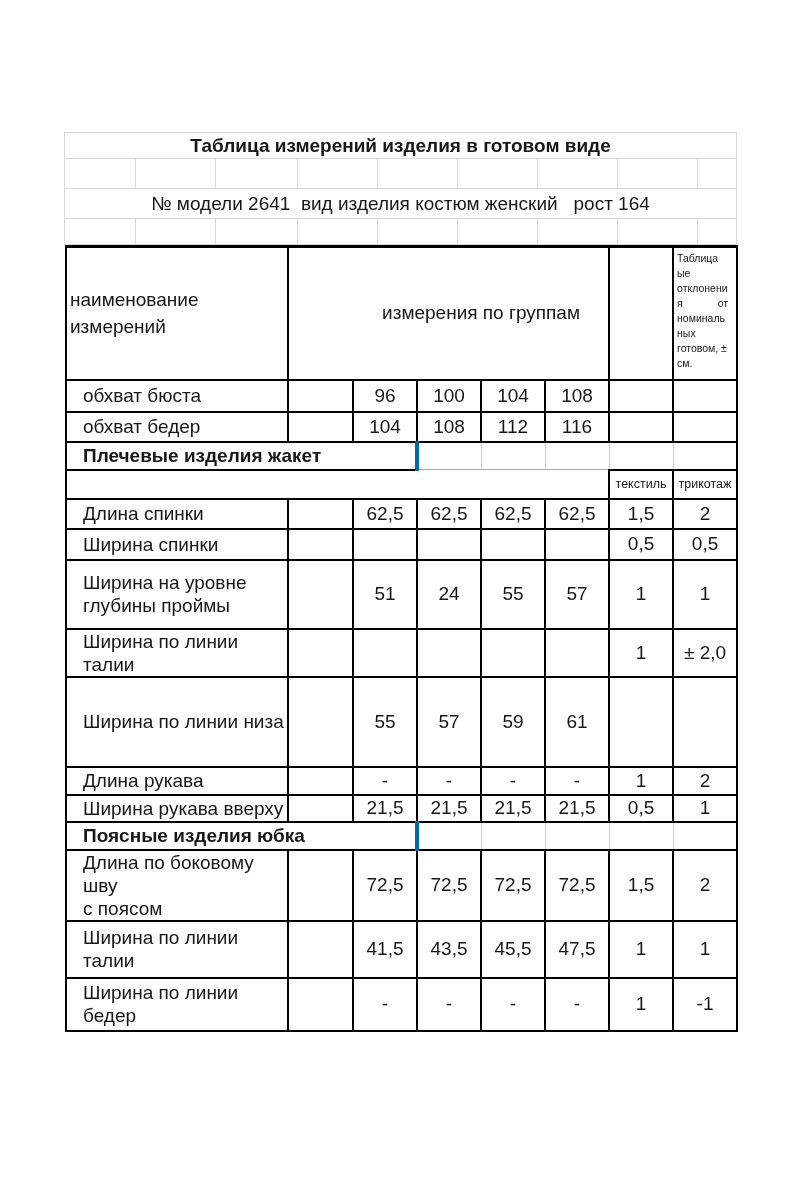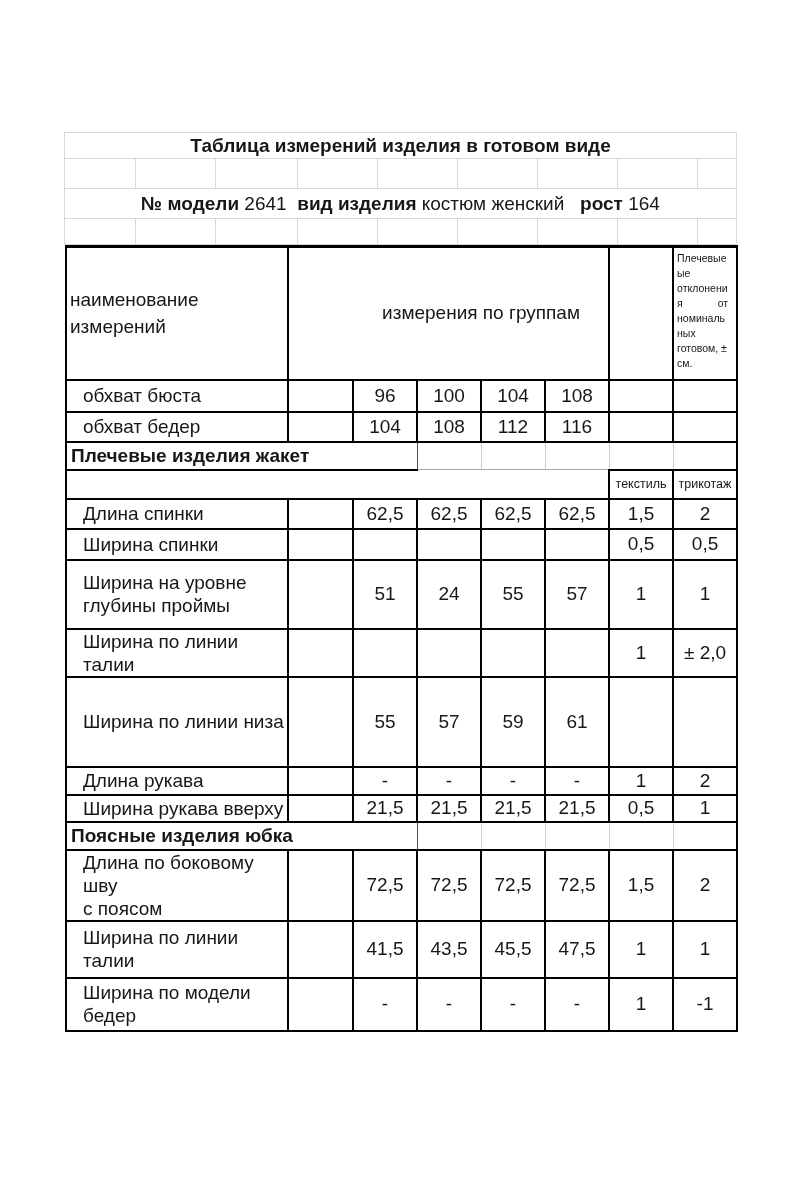--- a/index.html
+++ b/index.html
@@ -11,37 +11,37 @@
 
   
   .top{border:1px solid #d8d8d8;border-bottom:none;box-sizing:border-box;width:673px;margin-left:-1px}
   .trow{box-sizing:border-box;border-bottom:1px solid #d8d8d8;position:relative;background:#fff}
   .title-row{height:26px;display:flex;align-items:center;justify-content:center;
              font-size:19px;font-weight:700;white-space:pre}
   .grid-row-1{height:30px}
   .grid-row-2{height:26px}
   .model-row{height:30px;display:flex;align-items:center;justify-content:center;font-size:19px}
   .model-row span{white-space:pre}
-  .model-row .b{font-weight:700}
+  .model-row .b{font-weight:400}
   .vline{position:absolute;top:0;bottom:0;width:1px;background:#d8d8d8}
 
   
   table{border-collapse:collapse;table-layout:fixed;width:671px;
         border:2px solid #000;border-top:3px solid #000}
   td{border:2px solid #000;vertical-align:middle;font-size:19px;padding:0 3px;overflow:hidden}
   td.name{white-space:pre-line;line-height:23px;padding-left:16px;text-align:left}
   td.bcol{padding:0}
   td.num{text-align:center;padding:0 1px}
 
   .header-name{white-space:pre-line;line-height:27px;}
   .header-groups{text-align:center;padding-left:68px}
   .header-dev{vertical-align:top;font-size:10.5px;line-height:15px;padding:3px 3px 0 3px}
   .dev-line{white-space:pre}
 
-  .section-name{font-weight:700;border-right:1px solid #0369a1;padding-left:4px;white-space:nowrap}
+  .section-name{font-weight:700;border-right:4px solid #0369a1;padding-left:16px;white-space:nowrap}
   .sec-fill{border:1px solid #cfcfcf}
   .sec-fill.gray-bot{border-bottom:1px solid #a8a8a8}
   .sec-fill.blk-bot{border-bottom:2px solid #000}
   .sec-fill.last{border-right:2px solid #000}
   .section-name{border-left:2px solid #000;border-top:2px solid #000;border-bottom:2px solid #000}
 
   .sub-main{border:2px solid #000;border-top:none}
   .sub-tex{font-size:12.5px;text-align:right;padding-right:3px}
   .sub-knit{font-size:12.5px;text-align:center}
 </style>
@@ -93,21 +93,21 @@
       <col style="width:64px">
         <col style="width:64px">
     </colgroup>
     <tbody id="tbl-body">
       <tr style="height:133px">
         <td class="header-name">наименование
 измерений</td>
         <td class="header-groups" colspan="5">измерения по группам</td>
         <td class="header-gap"></td>
         <td class="header-dev" id="dev-cell">
-            <div class="dev-line">Плечевые</div>
+            <div class="dev-line">Таблица</div>
             <div class="dev-line">ые</div>
             <div class="dev-line">отклонени</div>
             <div class="dev-line">я&nbsp;&nbsp;&nbsp;&nbsp;&nbsp;&nbsp;&nbsp;&nbsp;&nbsp;&nbsp;&nbsp;&nbsp;от</div>
             <div class="dev-line">номиналь</div>
             <div class="dev-line">ных</div>
             <div class="dev-line">готовом, ±</div>
             <div class="dev-line">см.</div>
           </td>
       </tr>
     <tr style="height: 32px;">
@@ -237,21 +237,21 @@
           <td class="name">Ширина по линии талии</td>
           <td class="bcol"></td>
           <td class="num">41,5</td>
           <td class="num">43,5</td>
           <td class="num">45,5</td>
           <td class="num">47,5</td>
           <td class="num">1</td>
           <td class="num">1</td>
         </tr>
         <tr style="height: 53px;">
-          <td class="name">Ширина по модели бедер</td>
+          <td class="name">Ширина по линии бедер</td>
           <td class="bcol"></td>
           <td class="num">-</td>
           <td class="num">-</td>
           <td class="num">-</td>
           <td class="num">-</td>
           <td class="num">1</td>
           <td class="num">-1</td>
         </tr>
       </tbody>
   </table>

